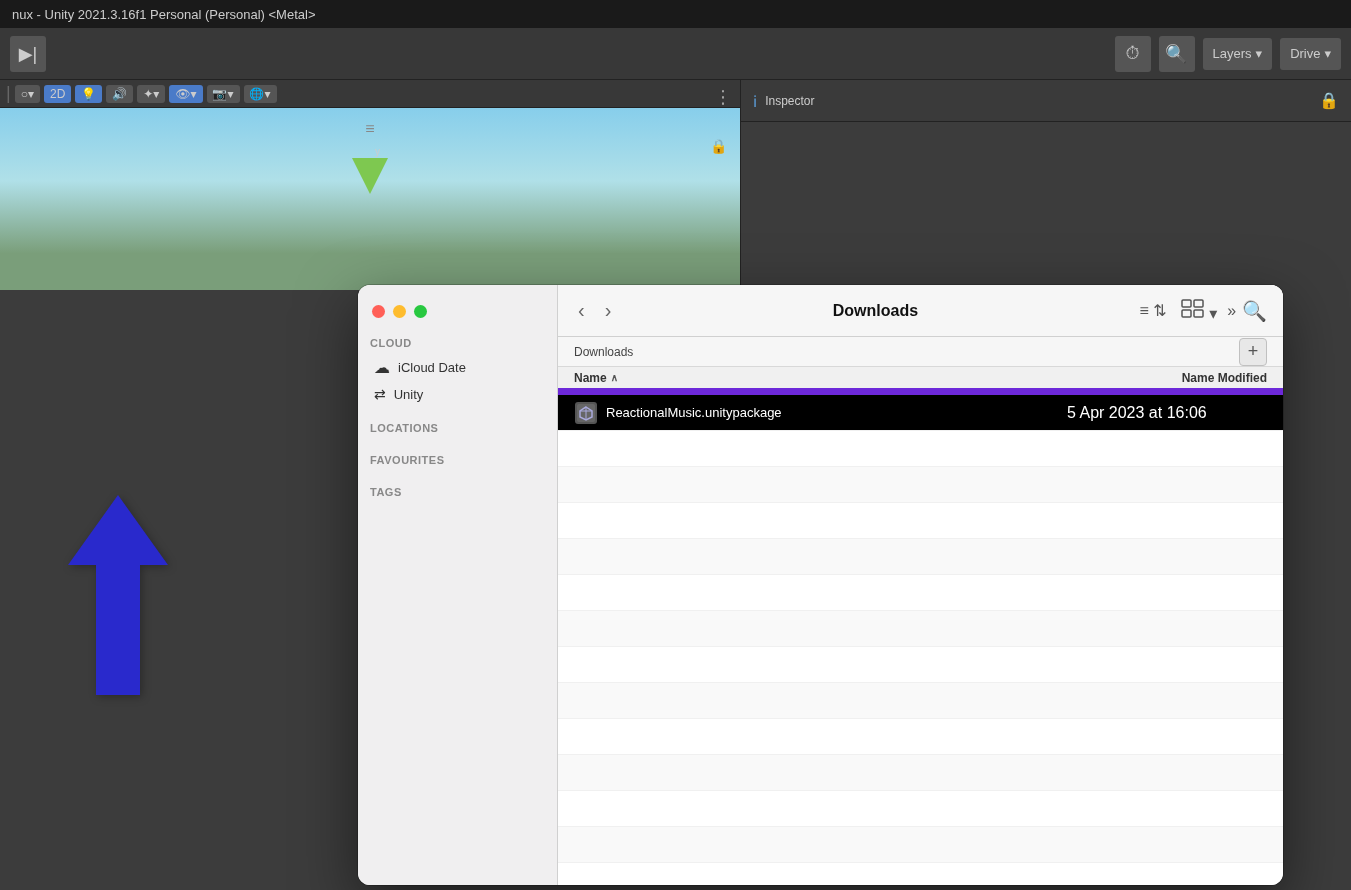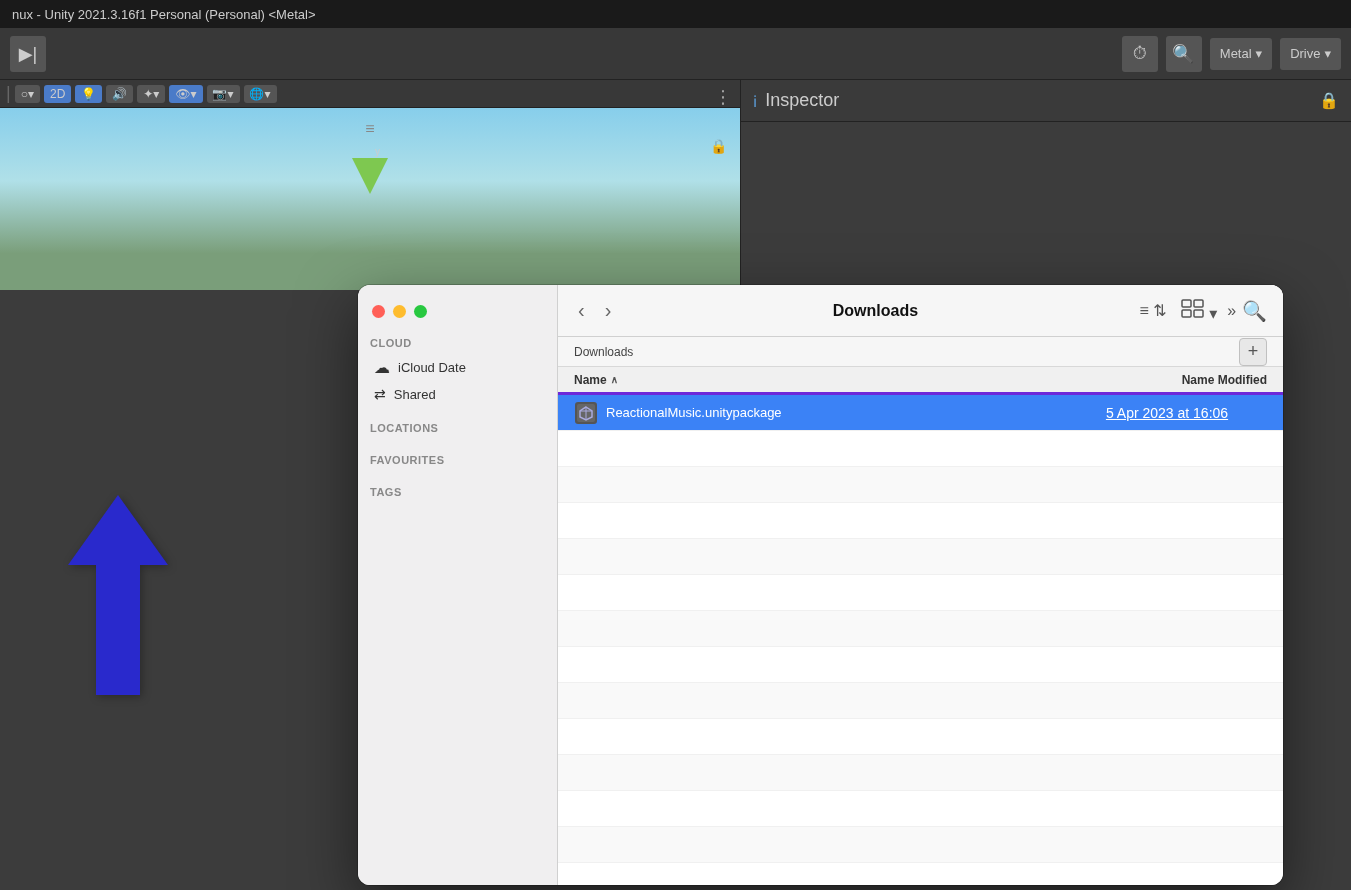--- a/index.html
+++ b/index.html
@@ -127,21 +127,21 @@
       background: #3a3a3a;
       height: 42px;
       display: flex;
       align-items: center;
       padding: 0 12px;
       gap: 8px;
       border-bottom: 1px solid #222;
     }
     .inspector-tab-label {
       color: #ccc;
-      font-size: 18px;
+      font-size: 12px;
       font-weight: 500;
     }
     .inspector-lock-icon { color: #888; font-size: 16px; margin-left: auto; }
 
     
     .finder-window {
       position: absolute;
       top: 285px;
       left: 358px;
       width: 925px;
@@ -292,21 +292,21 @@
     .finder-path-label {
       font-size: 12px;
       color: #444;
       font-weight: 500;
     }
 
     
     .finder-col-headers {
       height: 28px;
       background: #f0f0f0;
-      border-bottom: 3px solid #6d28d9;
+      border-bottom: 7px solid #6d28d9;
       display: flex;
       align-items: center;
       padding: 0 16px;
       gap: 24px;
     }
     .finder-col-name {
       font-size: 12px;
       font-weight: 600;
       color: #333;
       flex: 1;
@@ -327,21 +327,21 @@
       overflow-y: auto;
     }
     .finder-file-row {
       display: flex;
       align-items: center;
       padding: 0 16px;
       height: 36px;
       border-bottom: 1px solid #f0f0f0;
     }
     .finder-file-row.selected {
-      background: #3b82f6;
+      background: #000000;
     }
     .finder-file-row.selected .finder-file-name,
     .finder-file-row.selected .finder-file-date {
       color: #ffffff;
     }
     .finder-file-icon {
       width: 24px; height: 24px;
       margin-right: 8px;
       display: flex; align-items: center; justify-content: center;
       font-size: 18px;
@@ -355,25 +355,24 @@
       color: white;
       font-size: 11px;
       font-weight: bold;
     }
     .finder-file-name {
       font-size: 13px;
       color: #111;
       flex: 1;
     }
     .finder-file-date {
-      font-size: 14px;
+      font-size: 16px;
       color: #555;
       width: 200px;
-      text-align: center;
-      text-decoration: underline;
+      text-align: left;
     }
 
     
     .blue-arrow {
       position: absolute;
       left: 68px;
       top: 495px;
       z-index: 20;
     }
     .arrow-svg {
@@ -405,21 +404,21 @@
     </button>
   </div>
   <div class="toolbar-right">
     <button class="toolbar-btn icon-only">
       <span style="font-size:18px;">⏱</span>
     </button>
     <button class="toolbar-btn icon-only">
       <span style="font-size:18px;">🔍</span>
     </button>
     <div class="layers-dropdown">
-      <span>Metal</span>
+      <span>Layers</span>
       <span>▾</span>
     </div>
     <div class="layout-dropdown">
       <span>Drive</span>
       <span>▾</span>
     </div>
   </div>
 </div>
 
 <div class="unity-scene-area">
@@ -468,21 +467,21 @@
 
   <div class="finder-sidebar" style="padding-top: 52px;">
     <div class="finder-sidebar-section">
       <div class="finder-sidebar-section-title">Cloud</div>
       <div class="finder-sidebar-item">
         <span class="finder-sidebar-item-icon">☁</span>
         <span>iCloud Date</span>
       </div>
       <div class="finder-sidebar-item">
         <span class="finder-sidebar-item-icon" style="font-size:14px;">⇄</span>
-        <span>Shared</span>
+        <span>Unity</span>
       </div>
     </div>
     <div class="finder-sidebar-section">
       <div class="finder-sidebar-section-title">Locations</div>
     </div>
     <div class="finder-sidebar-section">
       <div class="finder-sidebar-section-title">Favourites</div>
     </div>
     <div class="finder-sidebar-section">
       <div class="finder-sidebar-section-title">Tags</div>

